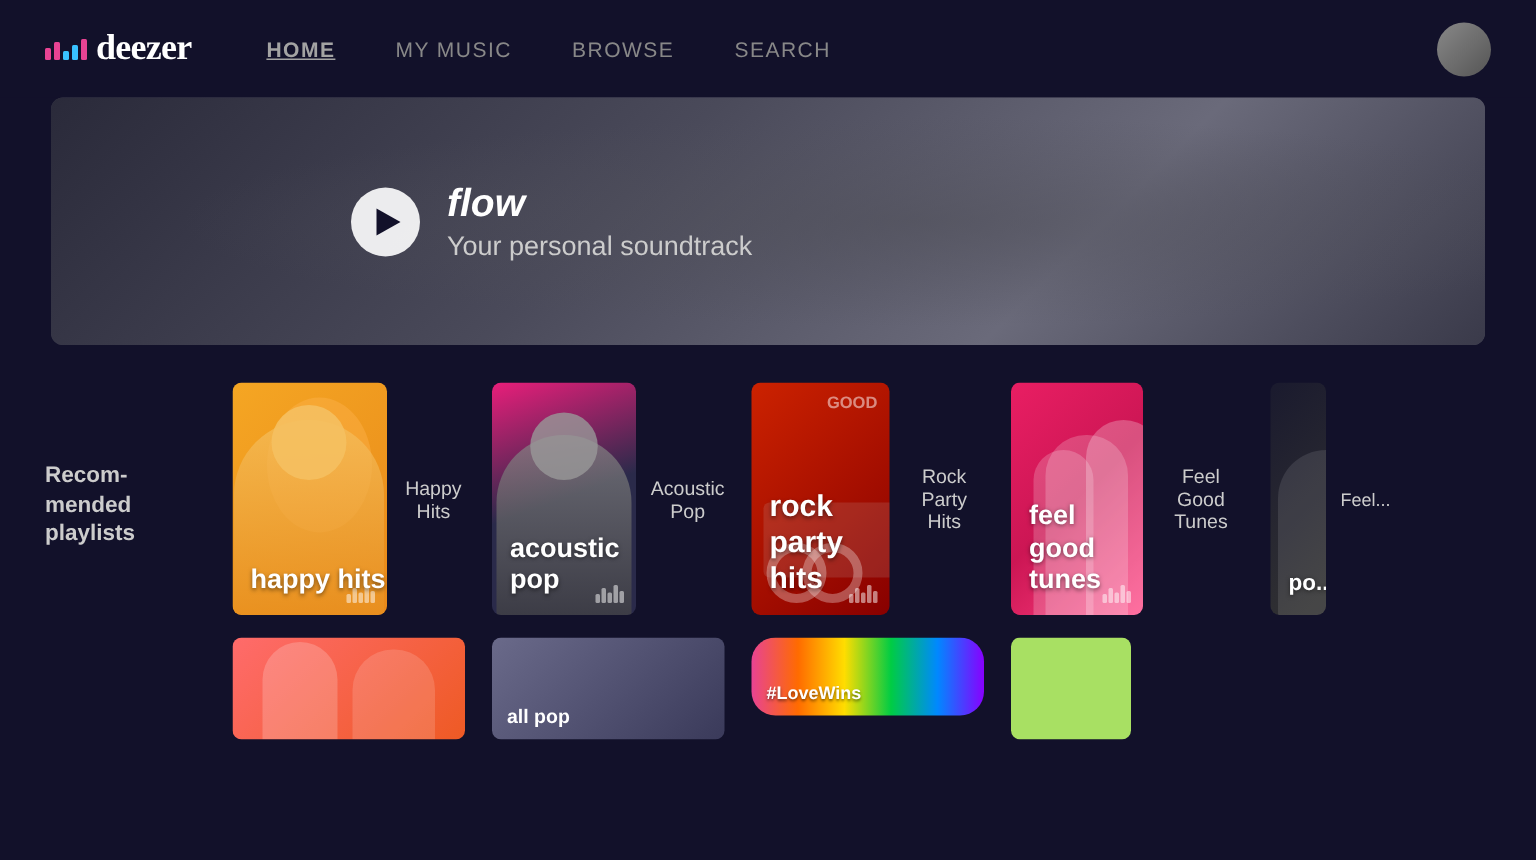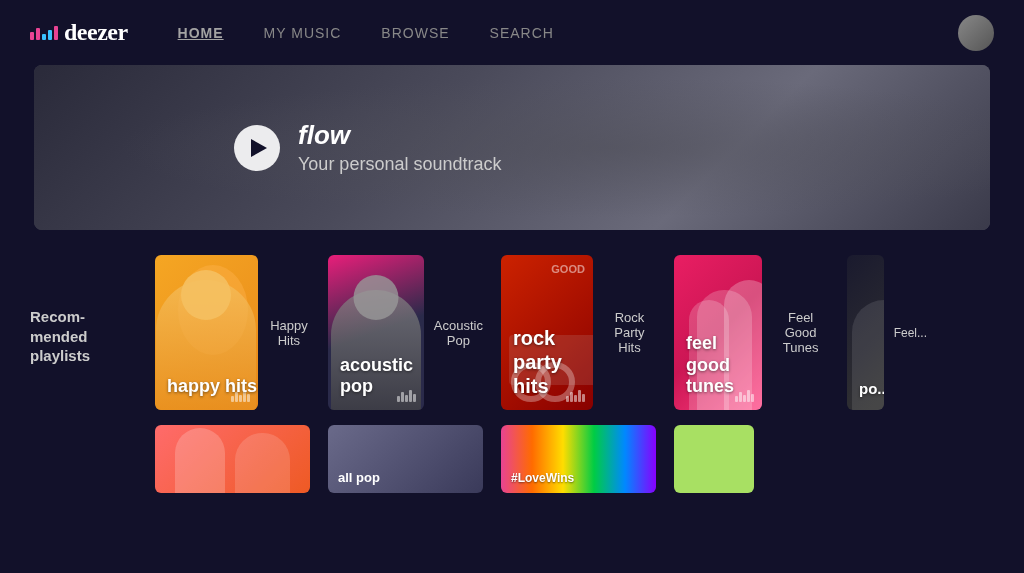--- a/index.html
+++ b/index.html
@@ -400,20 +400,20 @@
 
     <div style="width:155px;height:68px;border-radius:6px;background:linear-gradient(135deg,#ff6b6b,#ee5a24);position:relative;overflow:hidden;flex-shrink:0;cursor:pointer;">
       <div style="position:absolute;bottom:0;left:20px;width:50px;height:65px;background:rgba(255,255,255,0.2);border-radius:25px 25px 0 0;"></div>
       <div style="position:absolute;bottom:0;right:20px;width:55px;height:60px;background:rgba(255,255,255,0.15);border-radius:27px 27px 0 0;"></div>
     </div>
 
     <div style="width:155px;height:68px;border-radius:6px;background:linear-gradient(135deg,#6a6a8a,#3a3a5a);position:relative;overflow:hidden;flex-shrink:0;cursor:pointer;">
       <span style="position:absolute;bottom:8px;left:10px;font-size:13px;font-weight:700;color:#fff;">all pop</span>
     </div>
 
-    <div style="width:155px;height:68px;border-radius:6px;background:linear-gradient(90deg,#e84393 0%,#ff6b00 20%,#ffdd00 40%,#00cc44 60%,#0088ff 80%,#8800ff 100%);position:relative;overflow:hidden;flex-shrink:0;cursor:pointer;">
+    <div style="width:155px;height:52px;border-radius:16px;background:linear-gradient(90deg,#e84393 0%,#ff6b00 20%,#ffdd00 40%,#00cc44 60%,#0088ff 80%,#8800ff 100%);position:relative;overflow:hidden;flex-shrink:0;cursor:pointer;">
       <span style="position:absolute;bottom:8px;left:10px;font-size:12px;font-weight:700;color:#fff;text-shadow:0 1px 2px rgba(0,0,0,0.5);">#LoveWins</span>
     </div>
 
     <div style="width:80px;height:68px;border-radius:6px;background:#a8e063;flex-shrink:0;cursor:pointer;"></div>
 
   </div>
 </div>
 
 </body></html>

